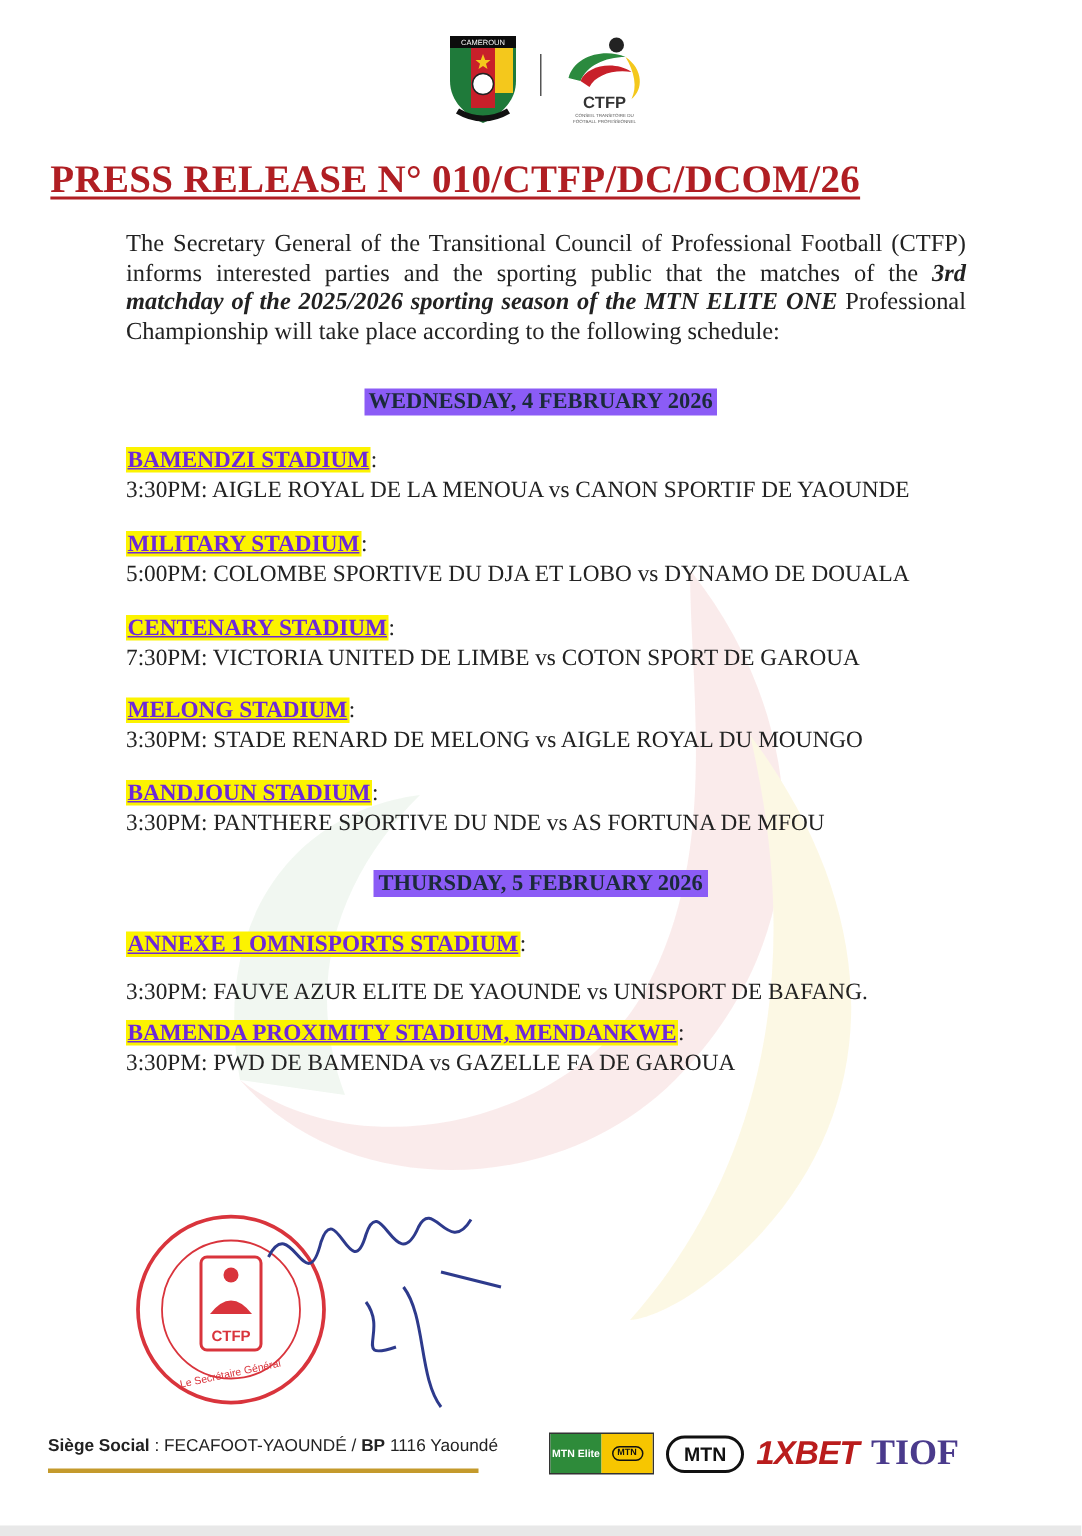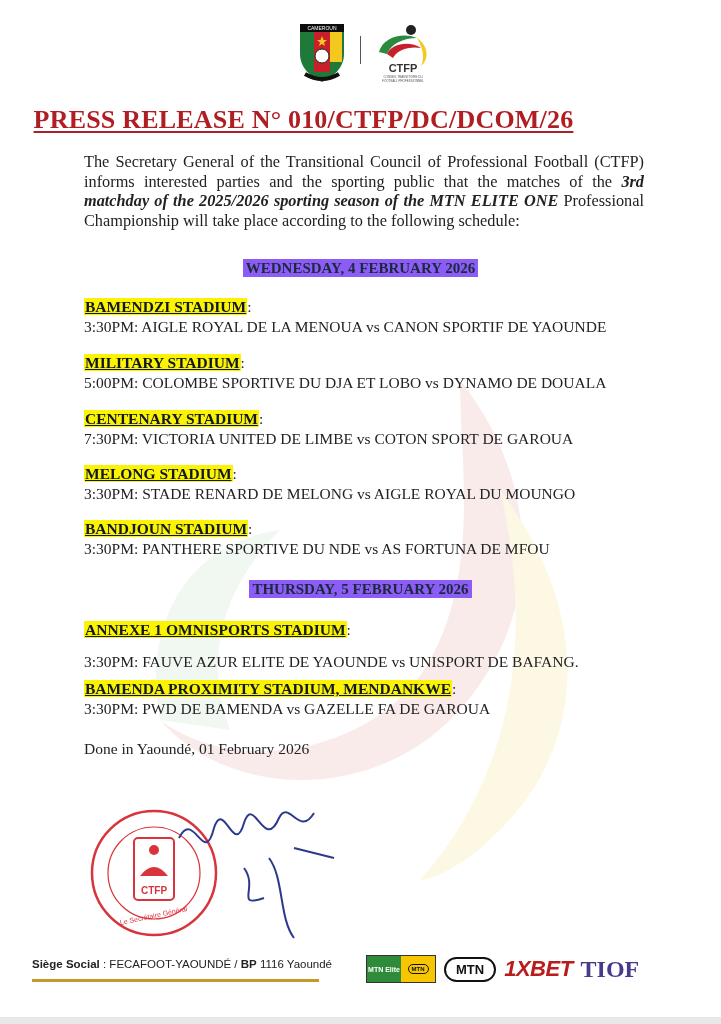--- a/index.html
+++ b/index.html
@@ -19,21 +19,21 @@
   }
   .intro {
     position:absolute; top:152px; left:84px; width:560px;
     font-family:"Liberation Serif", serif; font-size:16.3px; line-height:19.5px; text-align:justify; color:#222;
   }
   .intro b { font-style:italic; }
   .day { position:absolute; left:0; width:721px; text-align:center;
     font-family:"Liberation Serif", serif; font-weight:bold; font-size:15px; color:#1b2a3a; }
   .day span { background:#8b5cf6; padding:1px 3px; }
   .venue { position:absolute; left:84px; font-family:"Liberation Serif", serif; font-size:15.5px; color:#222; }
-  .venue .name { background:#fcf300; font-weight:bold; text-decoration:underline; color:#0f172a; padding:0 1px; }
+  .venue .name { background:#fcf300; font-weight:bold; text-decoration:underline; color:#6d28d9; padding:0 1px; }
   .match { position:absolute; left:84px; font-family:"Liberation Serif", serif; font-size:15.5px; color:#222; white-space:nowrap; }
   .sign { position:absolute; left:84px; top:739px; font-family:"Liberation Serif", serif; font-size:15.5px; line-height:19px; color:#222; }
   .sign .b { font-weight:bold; }
   .stamp { position:absolute; left:84px; top:798px; width:280px; height:150px; }
   .footer-addr { position:absolute; left:32px; top:958px; font-family:"Liberation Sans", sans-serif; font-size:11.5px; color:#222; }
   .footer-line { position:absolute; left:32px; top:979px; width:287px; height:3px; background:#c49a2c; }
   .sponsors { position:absolute; left:366px; top:952px; height:34px; display:flex; align-items:center; gap:8px; }
   .bottom-bar { position:absolute; left:0; top:1017px; width:721px; height:7px; background:#e8e8e8; }
 </style>
 </head>
@@ -95,21 +95,20 @@
 
   <div class="day" style="top:581px;"><span>THURSDAY, 5 FEBRUARY 2026</span></div>
 
   <div class="venue" style="top:621px;"><span class="name">ANNEXE 1 OMNISPORTS STADIUM</span><span>:</span></div>
   <div class="match" style="top:619px;margin-top:34px;">3:30PM: FAUVE AZUR ELITE DE YAOUNDE vs UNISPORT DE BAFANG.</div>
 
   <div class="venue" style="top:680px;"><span class="name">BAMENDA PROXIMITY STADIUM, MENDANKWE</span><span>:</span></div>
   <div class="match" style="top:700px;">3:30PM: PWD DE BAMENDA vs GAZELLE FA DE GAROUA</div>
 
   <div class="sign">
-    <div>Done in Yaoundé, 01 February 2026</div>
   </div>
 
   <svg class="stamp" viewBox="0 0 280 150">
     <circle cx="70" cy="75" r="62" fill="none" stroke="#d9343c" stroke-width="2.5"></circle>
     <circle cx="70" cy="75" r="46" fill="none" stroke="#d9343c" stroke-width="1.2"></circle>
     <rect x="50" y="40" width="40" height="62" rx="4" fill="none" stroke="#d9343c" stroke-width="2"></rect>
     <circle cx="70" cy="52" r="5" fill="#d9343c"></circle>
     <path d="M56 78 Q70 60 84 78 Z" fill="#d9343c"></path>
     <text x="70" y="96" font-size="10" font-weight="bold" fill="#d9343c" text-anchor="middle" font-family="Liberation Sans, sans-serif">CTFP</text>
     <text x="70" y="120" font-size="7" fill="#d9343c" text-anchor="middle" font-family="Liberation Sans, sans-serif" transform="rotate(-12 70 120)">Le Secrétaire Général</text>

